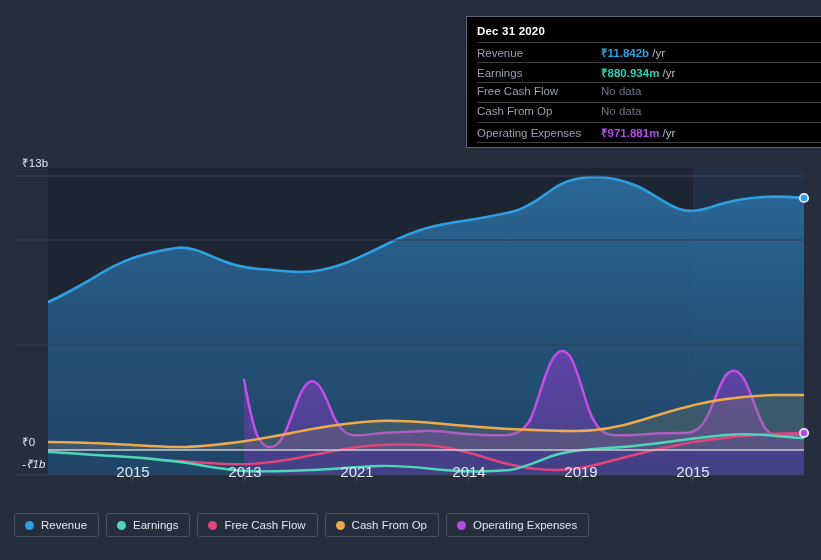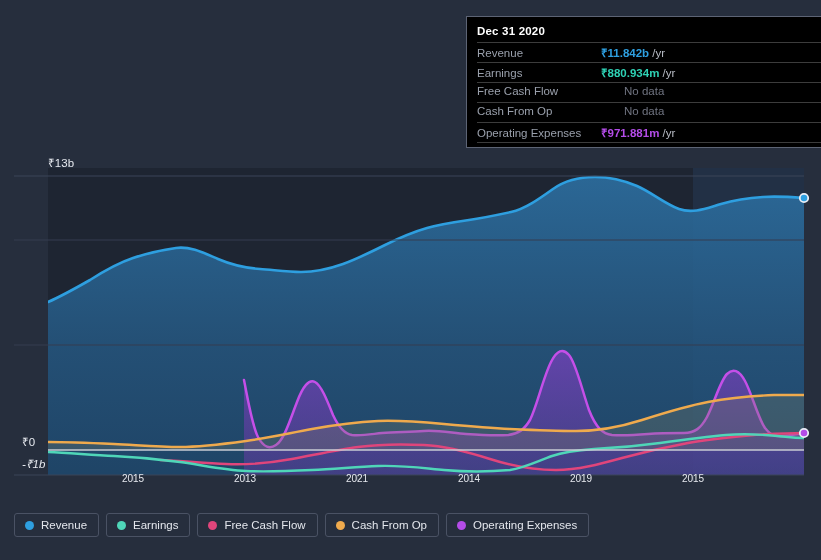--- a/index.html
+++ b/index.html
@@ -29,30 +29,30 @@
   #chart-svg { display: block; }
 
   .axis-label {
     position: absolute;
     color: #e6e9ef;
     font-size: 11.5px;
     letter-spacing: .1px;
     white-space: nowrap;
     pointer-events: none;
   }
-  .ylab-13 { left: 22px; top: 155px; margin-left: 26px; }
+  .ylab-13 { left: 22px; top: 155px; }
   .ylab-0  { left: 22px; top: 434px; }
   .ylab-n1 { left: 22px; top: 456px; font-style: italic; }
 
   .xlab {
     position: absolute;
-    top: 473px;
+    top: 463px;
     transform: translateX(-50%);
     color: #e6e9ef;
-    font-size: 10px;
+    font-size: 15px;
     white-space: nowrap;
   }
 
   
   #tooltip {
     position: absolute;
     left: 466px; top: 16px;
     width: 393px;
     background: #000000;
     border: 1px solid #5d6475;
@@ -78,21 +78,21 @@
   .tt-row.noborder { border-top: none; }
   .tt-label {
     width: 124px;
     flex: 0 0 124px;
     color: #9aa0ac;
     font-size: 11.5px;
   }
   .tt-value { color: #cfd3da; font-size: 11.5px; white-space: nowrap; text-align: center; }
   .tt-value .amt { font-weight: bold; }
   .tt-value .unit { color: #b9bdc6; font-weight: normal; }
-  .tt-value.nodata { color: #707481; margin-left: 23px; }
+  .tt-value.nodata { color: #707481; }
   .tt-sub { color: #ffffff; }
   .tt-sub .pct { font-weight: bold; color:#ffffff; }
   .tt-sub .txt { color: #d0d3da; }
 
   
   #legend {
     position: absolute;
     left: 14px; top: 513px;
     display: flex;
     gap: 7px;

